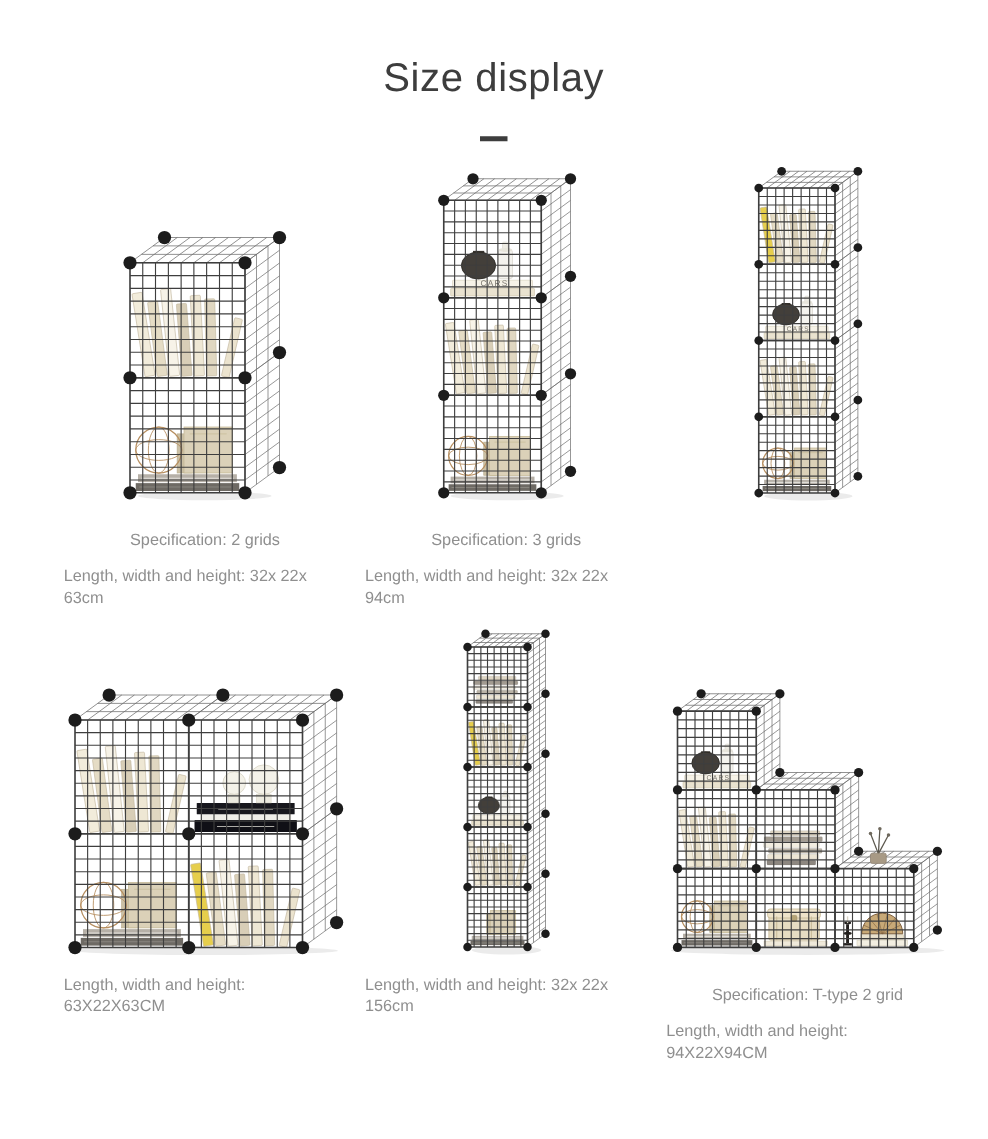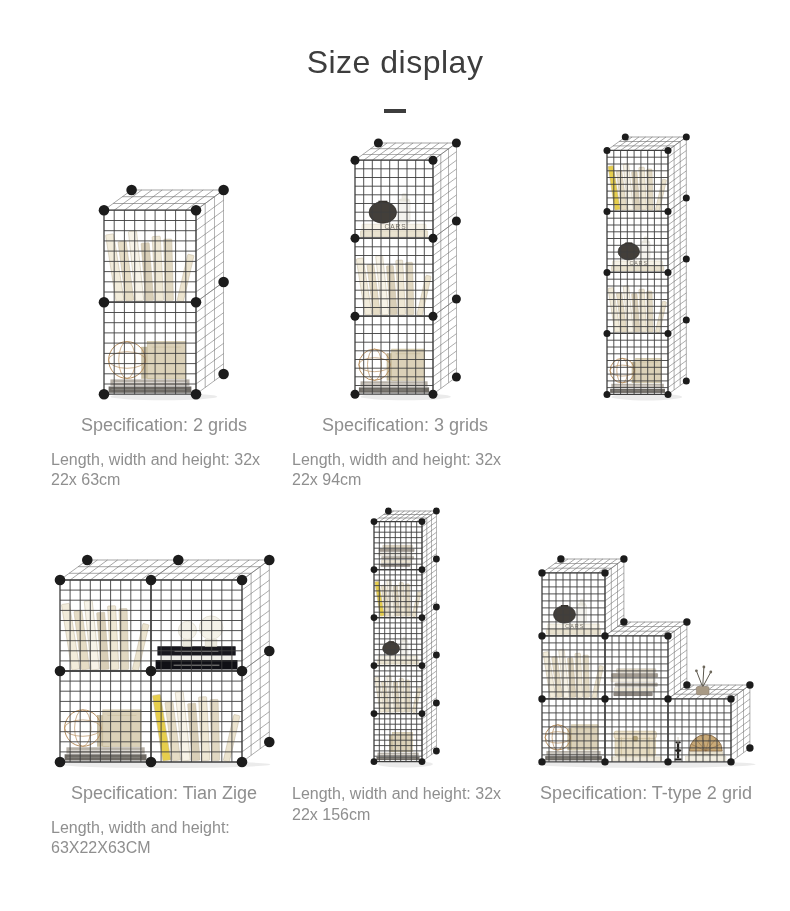--- a/index.html
+++ b/index.html
@@ -14,24 +14,24 @@
   .title-dash{width:22px;height:4px;background:#3d3d3d;margin:28px auto 14px;}
   .product-grid{
     display:grid;grid-template-columns:repeat(3,232px);
     column-gap:9px;row-gap:12px;padding:0 48px;justify-content:space-between;
   }
   figure.cell{margin:0;}
   .imgbox{display:flex;align-items:flex-end;justify-content:center;}
   .row1 .imgbox{height:276px;}
   .row2 .imgbox{height:268px;}
   .spec{
-    text-align:center;font-size:18px;color:#8f8f8f;margin-top:11px;line-height:1.25;
+    text-align:center;font-size:13px;color:#8f8f8f;margin-top:21px;line-height:1.25;
   }
   .dims{
-    font-size:16px;color:#8f8f8f;margin-top:13px;line-height:1.3;
+    font-size:13px;color:#8f8f8f;margin-top:13px;line-height:1.3;
     padding-left:3px;max-width:216px;
   }
   svg{display:block;}
 </style>
 </head>
 <body>
 
 <div class="page">
   <h1 class="page-title">Size display</h1>
   <div class="title-dash"></div>
@@ -714,21 +714,20 @@
             <circle cx="189" cy="119" r="5.3" fill="#1c1c1c"></circle>
             <circle cx="216.3" cy="8" r="5.3" fill="#1c1c1c"></circle>
             <circle cx="216.3" cy="99" r="5.3" fill="#1c1c1c"></circle>
             <circle cx="7" cy="210" r="5.3" fill="#1c1c1c"></circle>
             <circle cx="98" cy="210" r="5.3" fill="#1c1c1c"></circle>
             <circle cx="189" cy="210" r="5.3" fill="#1c1c1c"></circle>
             <circle cx="216.3" cy="190" r="5.3" fill="#1c1c1c"></circle>
           </svg>
       </div>
       <figcaption>
-        <div class="spec">Specification: Tian Zige</div>
         <div class="dims">Length, width and height: 63X22X63CM</div>
       </figcaption>
     </figure>
 
     <figure class="cell row2">
       <div class="imgbox">
         <svg viewBox="0 0 76 268" width="76" height="268">
             <ellipse cx="38.2" cy="261.1" rx="27.8" ry="3.5" fill="rgba(0,0,0,0.08)"></ellipse>
             <line x1="7" y1="18.6" x2="21.4" y2="8" stroke="#6b6b6b" stroke-width="0.7" opacity="0.85"></line>
             <line x1="12.3" y1="18.6" x2="26.7" y2="8" stroke="#6b6b6b" stroke-width="0.7" opacity="0.85"></line>
@@ -1259,17 +1258,18 @@
             <circle cx="70" cy="210.9" r="3.7" fill="#1c1c1c"></circle>
             <circle cx="133" cy="210.9" r="3.7" fill="#1c1c1c"></circle>
             <circle cx="196" cy="147.9" r="3.7" fill="#1c1c1c"></circle>
             <circle cx="196" cy="210.9" r="3.7" fill="#1c1c1c"></circle>
             <circle cx="214.9" cy="134" r="3.7" fill="#1c1c1c"></circle>
             <circle cx="214.9" cy="197" r="3.7" fill="#1c1c1c"></circle>
           </svg>
       </div>
       <figcaption>
         <div class="spec">Specification: T-type 2 grid</div>
+        <div class="dims">Length, width and height: 94X22X94CM</div>
       </figcaption>
     </figure>
 
   </div>
 </div>
 
 </body></html>

